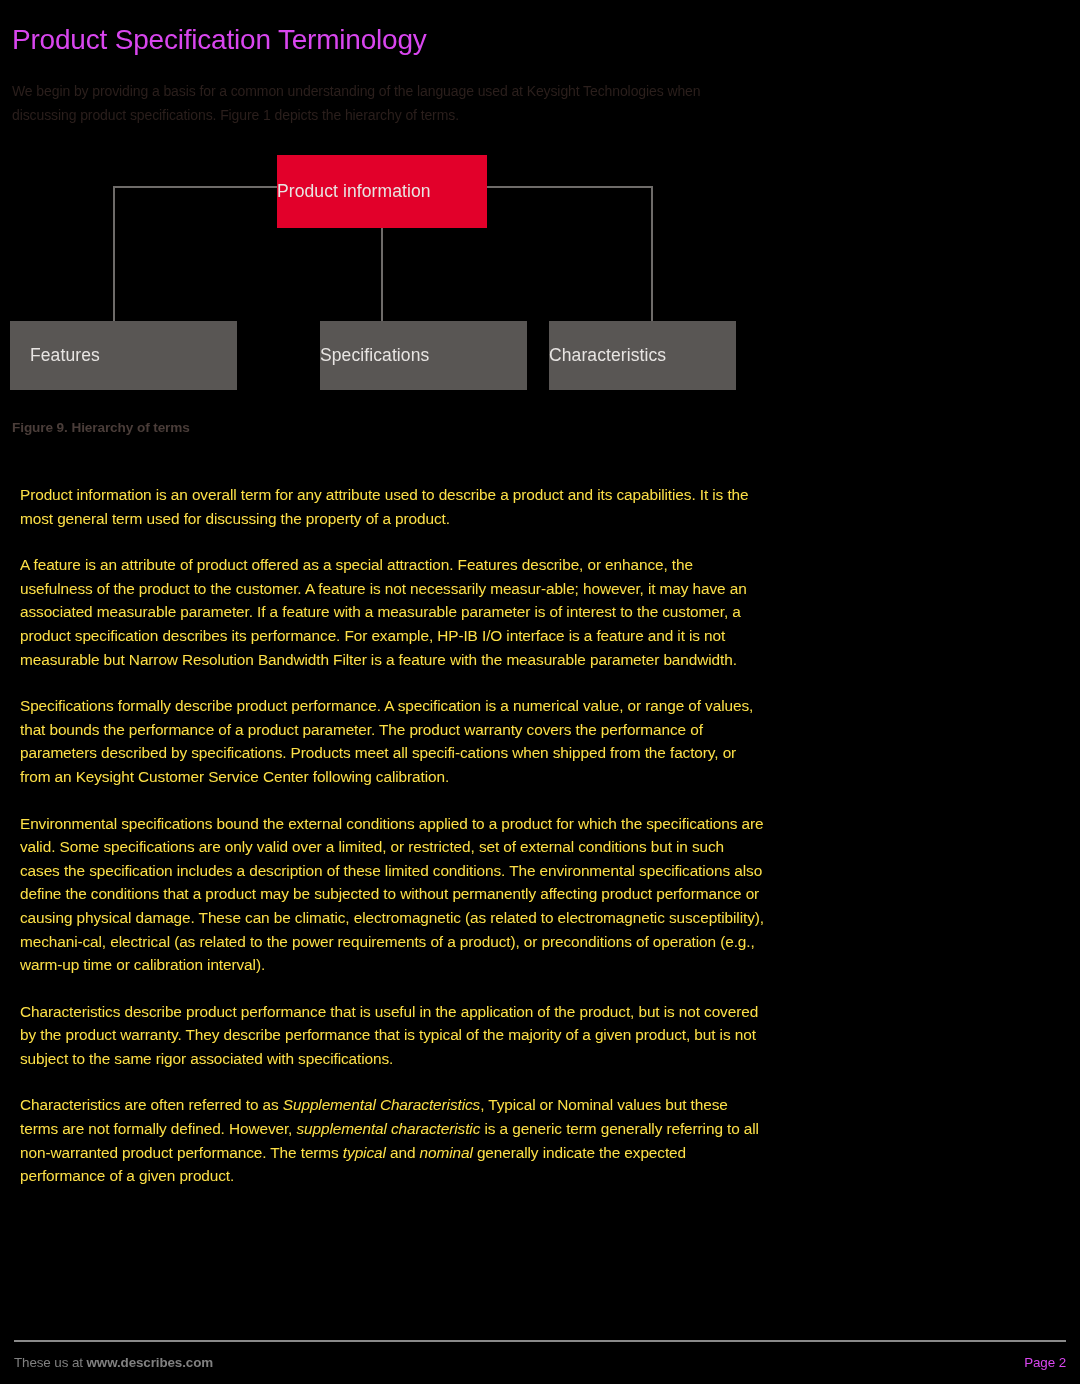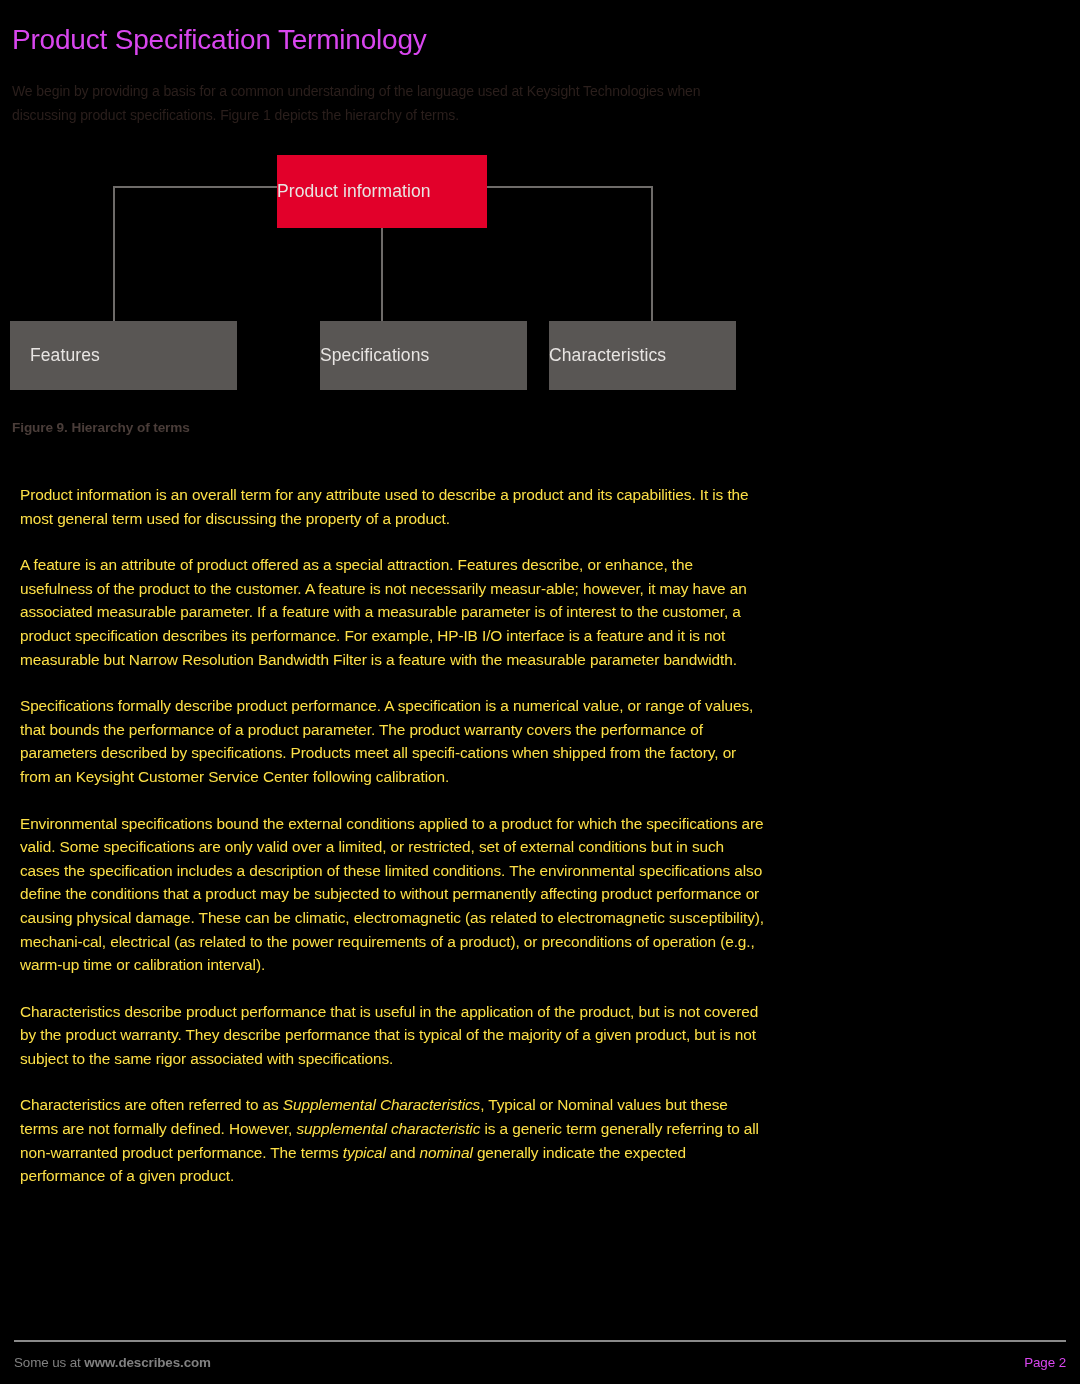--- a/index.html
+++ b/index.html
@@ -191,17 +191,17 @@
     <p>Product information is an overall term for any attribute used to describe a product and its capabilities. It is the most general term used for discussing the property of a product.</p>
     <p>A feature is an attribute of product offered as a special attraction. Features describe, or enhance, the usefulness of the product to the customer. A feature is not necessarily measur-able; however, it may have an associated measurable parameter. If a feature with a measurable parameter is of interest to the customer, a product specification describes its performance. For example, HP-IB I/O interface is a feature and it is not measurable but Narrow Resolution Bandwidth Filter is a feature with the measurable parameter bandwidth.</p>
     <p>Specifications formally describe product performance. A specification is a numerical value, or range of values, that bounds the performance of a product parameter. The product warranty covers the performance of parameters described by specifications. Products meet all specifi-cations when shipped from the factory, or from an Keysight Customer Service Center following calibration.</p>
     <p>Environmental specifications bound the external conditions applied to a product for which the specifications are valid. Some specifications are only valid over a limited, or restricted, set of external conditions but in such cases the specification includes a description of these limited conditions. The environmental specifications also define the conditions that a product may be subjected to without permanently affecting product performance or causing physical damage. These can be climatic, electromagnetic (as related to electromagnetic susceptibility), mechani-cal, electrical (as related to the power requirements of a product), or preconditions of operation (e.g., warm-up time or calibration interval).</p>
     <p>Characteristics describe product performance that is useful in the application of the product, but is not covered by the product warranty. They describe performance that is typical of the majority of a given product, but is not subject to the same rigor associated with specifications.</p>
     <p><span>Characteristics are often referred to as </span><em>Supplemental Characteristics</em><span>, Typical or Nominal values but these terms are not formally defined. However, </span><em>supplemental characteristic</em><span> is a generic term generally referring to all non-warranted product performance. The terms </span><em>typical</em><span> and </span><em>nominal</em><span> generally indicate the expected performance of a given product.</span></p>
   </div>
 
   <div class="footer-rule"></div>
 
-  <div class="footer-left"><span>Some us at </span><b>www.describes.com</b></div>
+  <div class="footer-left"><span>These us at </span><b>www.describes.com</b></div>
 
   <div class="footer-right">Page 2</div>
 
 </div>
 
 </body></html>

